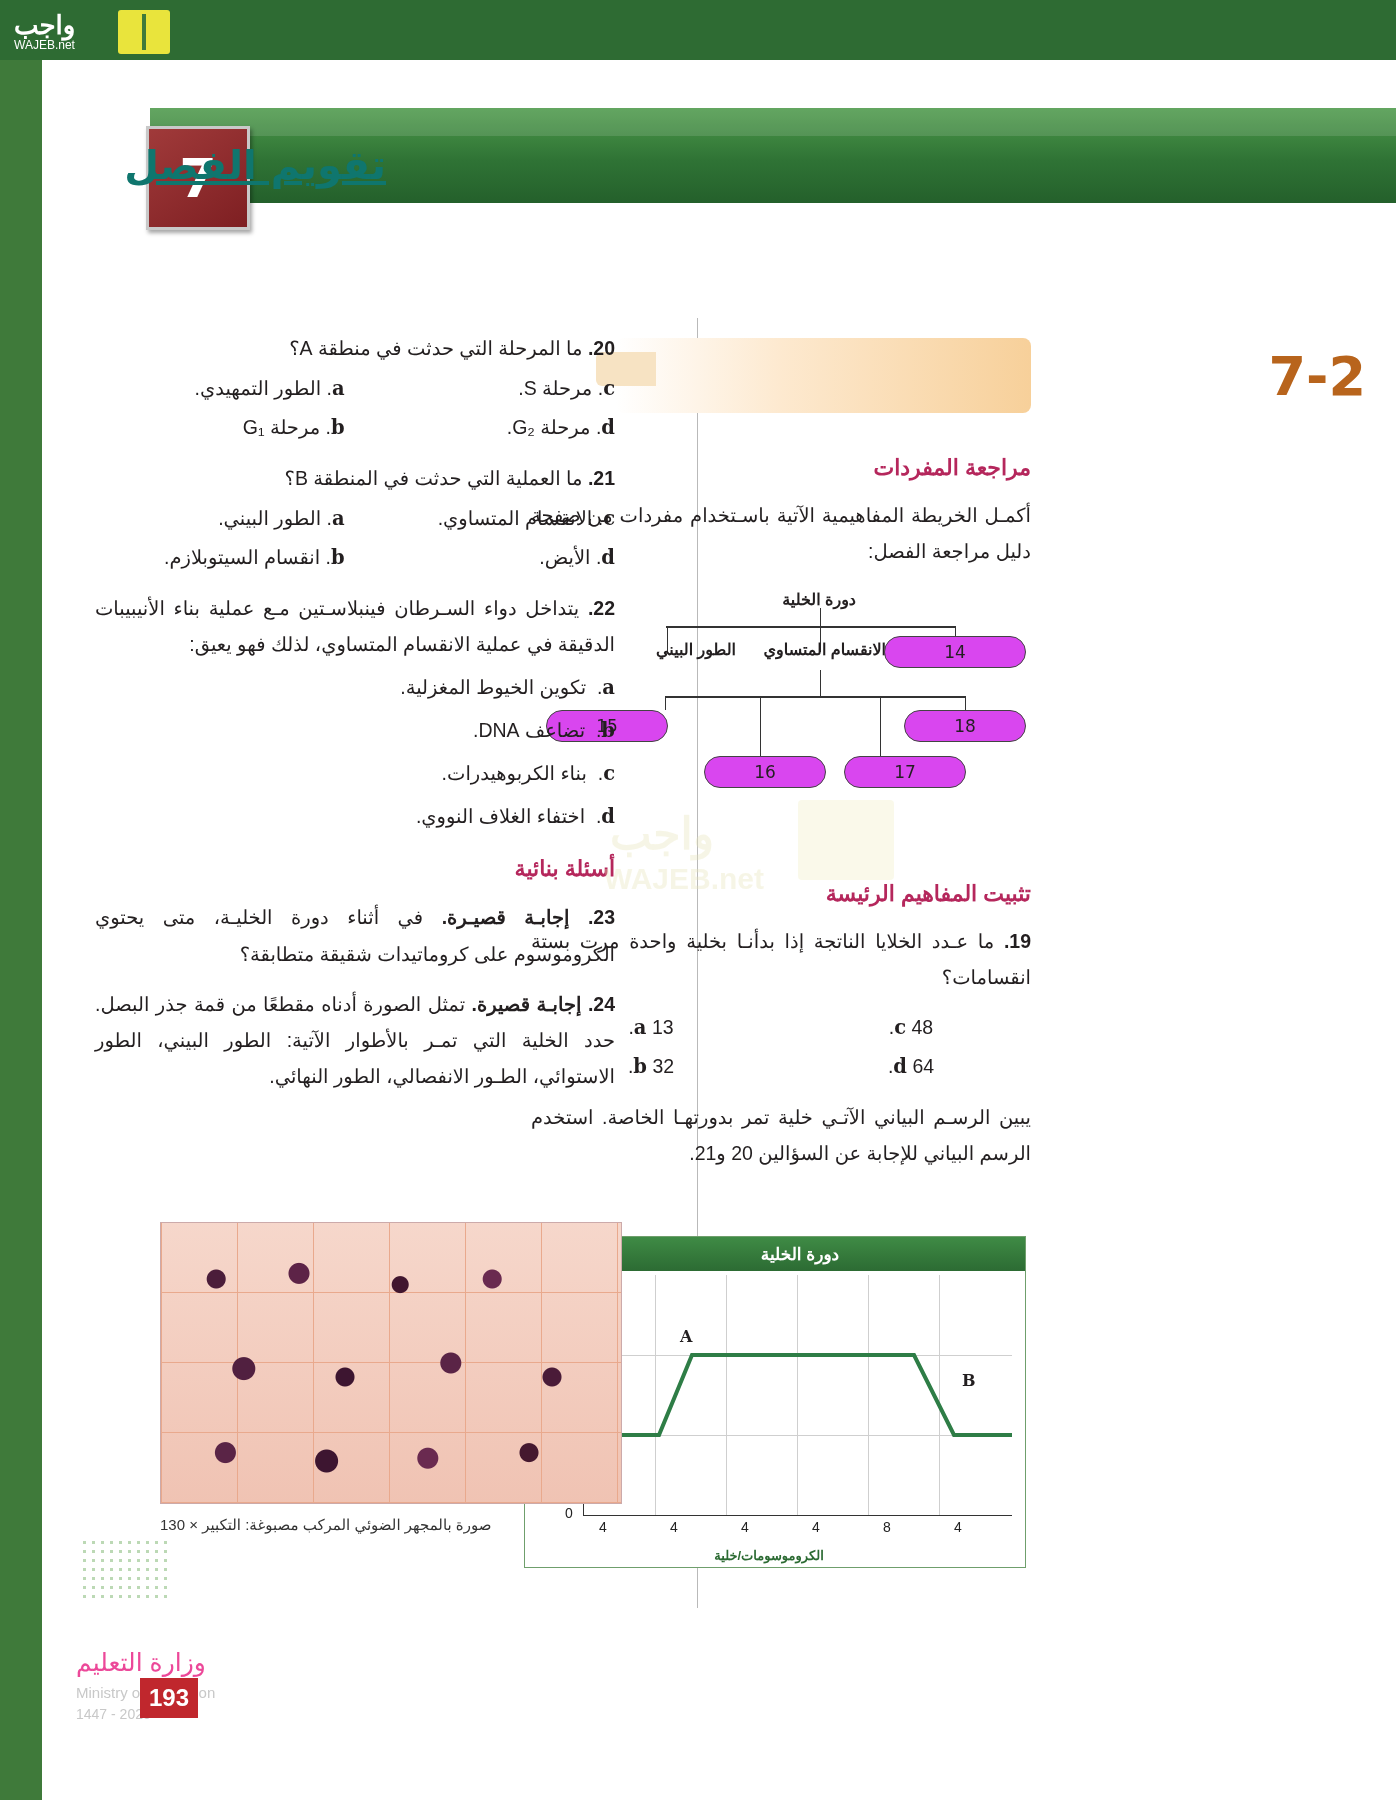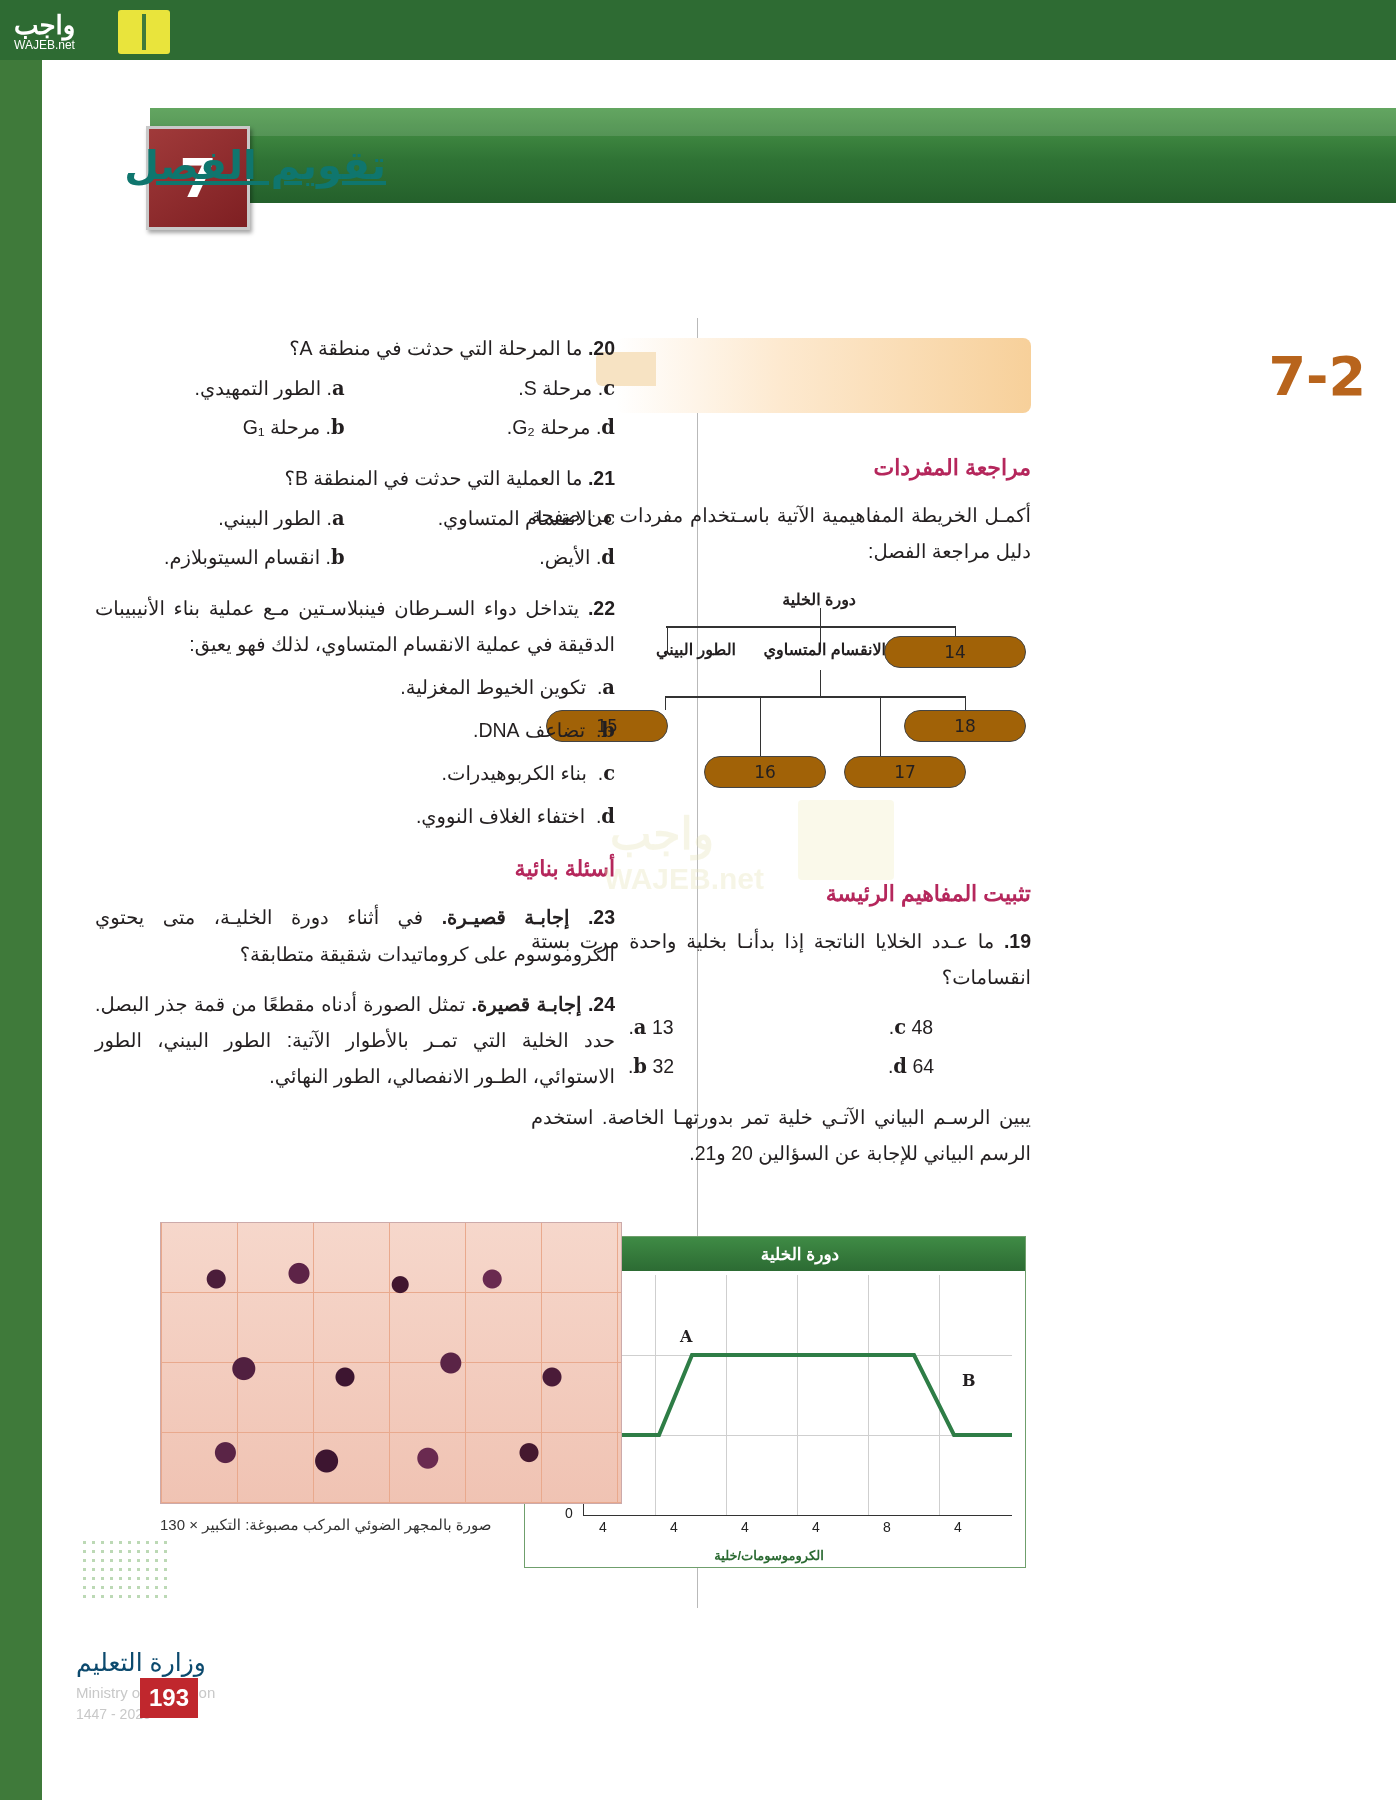--- a/index.html
+++ b/index.html
@@ -104,21 +104,21 @@
   .choices{margin-top:4px;}
   .choice-row{display:flex;justify-content:space-between;margin-bottom:2px;}
   .choice{width:48%;}
   .lbl{font-weight:bold;font-family:"DejaVu Serif",serif;}
 
   
   .map{
     position:absolute;right:370px;top:590px;width:500px;height:245px;
   }
   .node{
-    position:absolute;border:1.6px solid #444;border-radius:20px;background:#a16207;
+    position:absolute;border:1.6px solid #444;border-radius:20px;background:#d946ef;
     text-align:center;font-size:17px;line-height:30px;height:30px;
     font-family:"DejaVu Sans",sans-serif;
   }
   .plainlabel{
     position:absolute;font-size:16px;font-weight:bold;white-space:nowrap;
   }
   .ln{position:absolute;background:#333;}
 
   
   .graph-wrap{
@@ -175,21 +175,21 @@
     position:absolute;left:160px;top:1516px;width:460px;
     text-align:left;font-size:15px;color:#333;
   }
 
   
   .dots{
     position:absolute;left:80px;top:1538px;width:88px;height:60px;
     background-image:radial-gradient(#bcd9b5 1.6px, transparent 1.7px);
     background-size:9px 9px;
   }
-  .min-text{position:absolute;left:76px;top:1648px;font-size:25px;color:#0c4a6e;}
+  .min-text{position:absolute;left:76px;top:1648px;font-size:25px;color:#ec4899;}
   .min-sub{position:absolute;left:76px;top:1684px;font-size:15px;color:#c8c8c8;}
   .min-year{position:absolute;left:76px;top:1706px;font-size:14px;color:#c8c8c8;}
   .page-num{
     position:absolute;left:140px;top:1678px;width:58px;height:40px;
     background:#c0272d;color:#fff;font-size:24px;font-weight:bold;
     display:flex;align-items:center;justify-content:center;
   }
 
   
   .center-wm{

